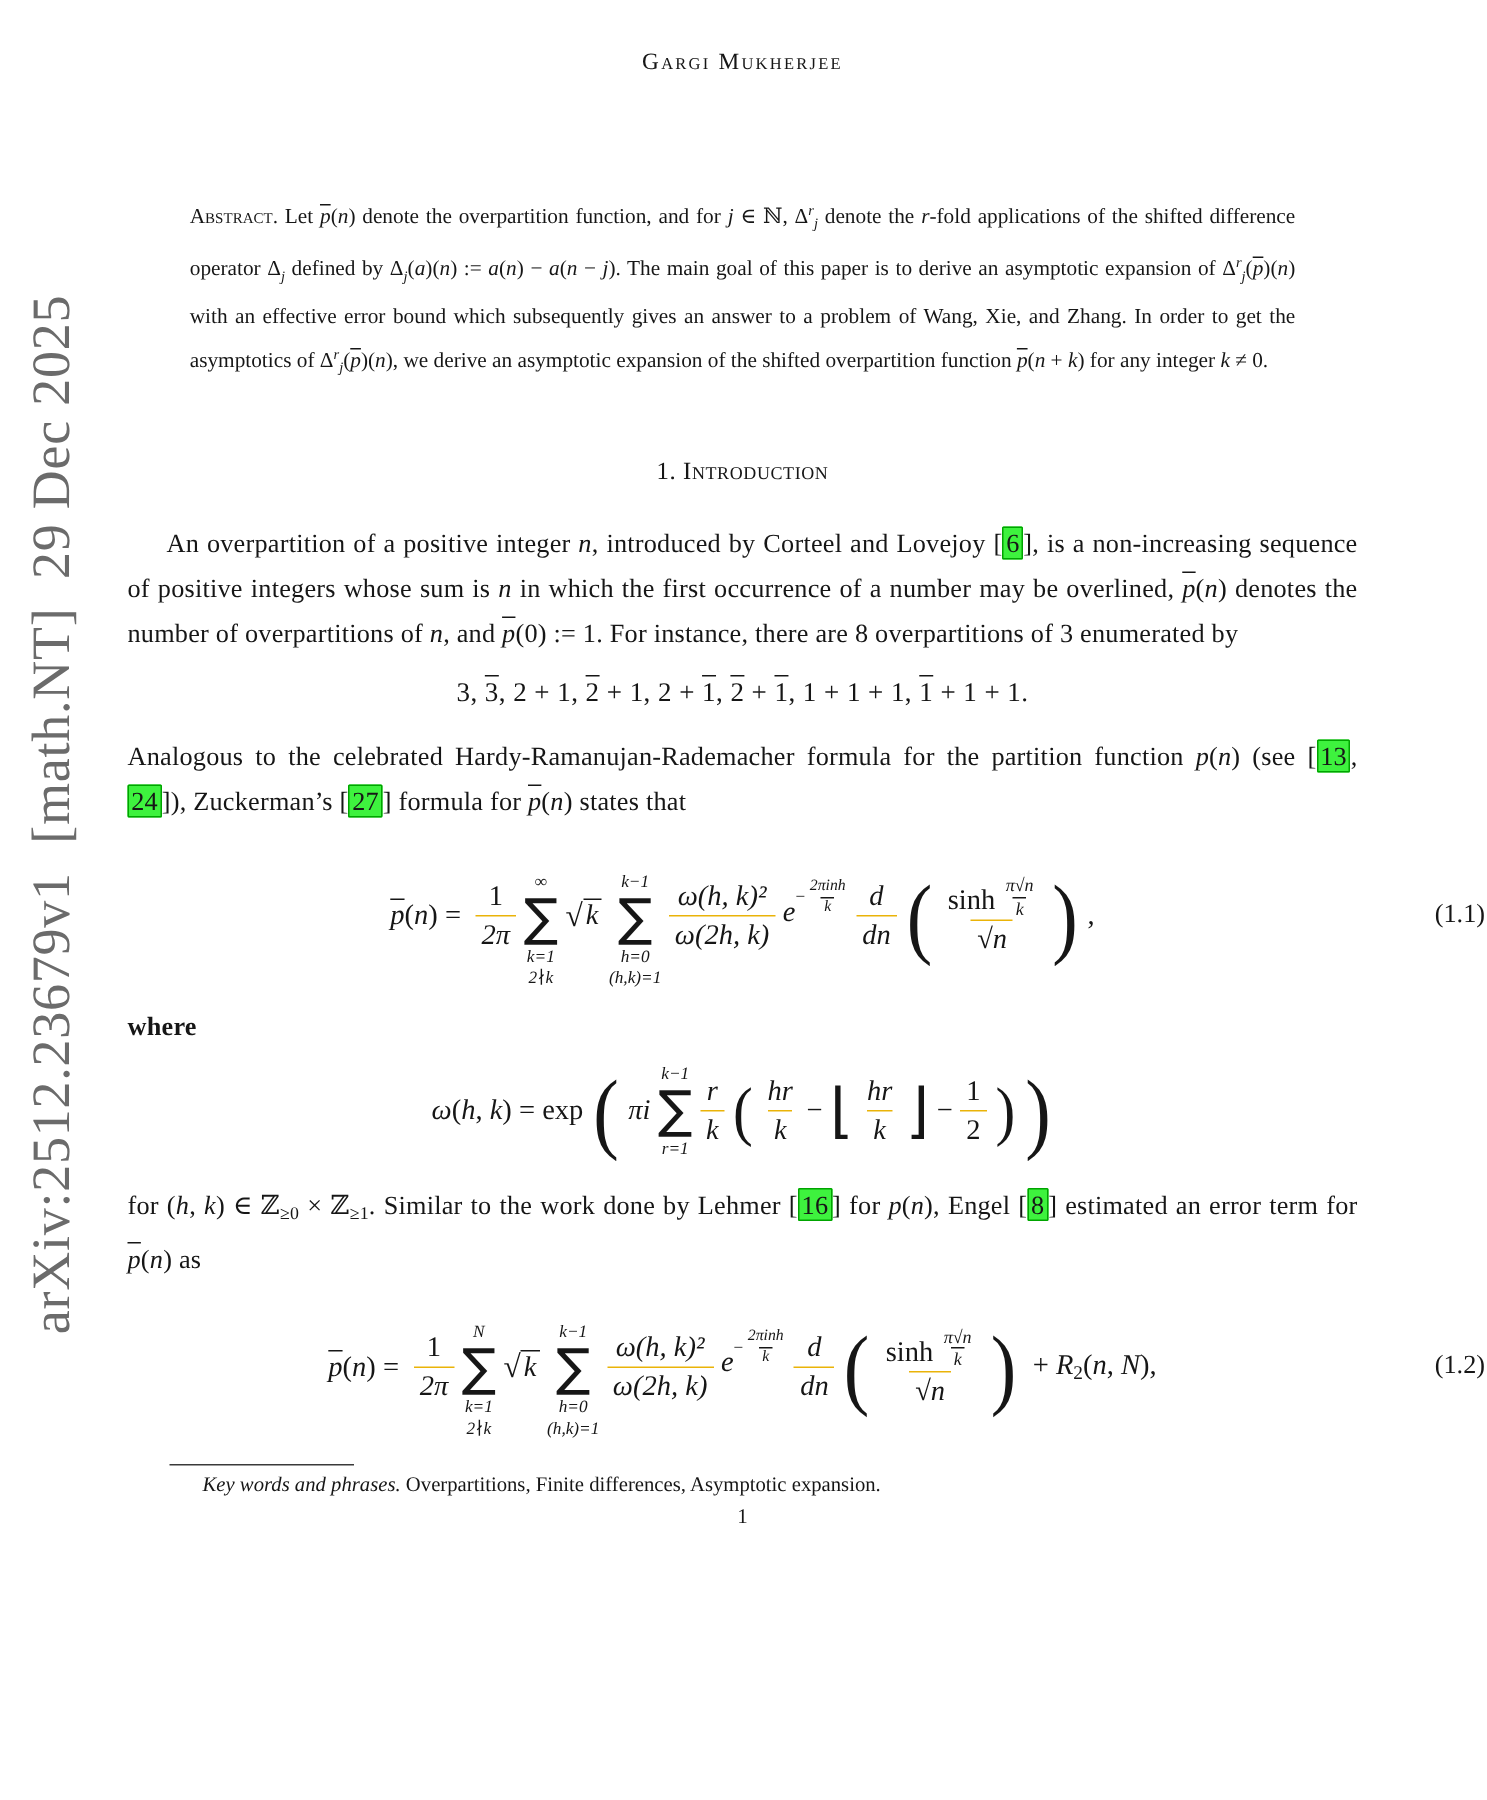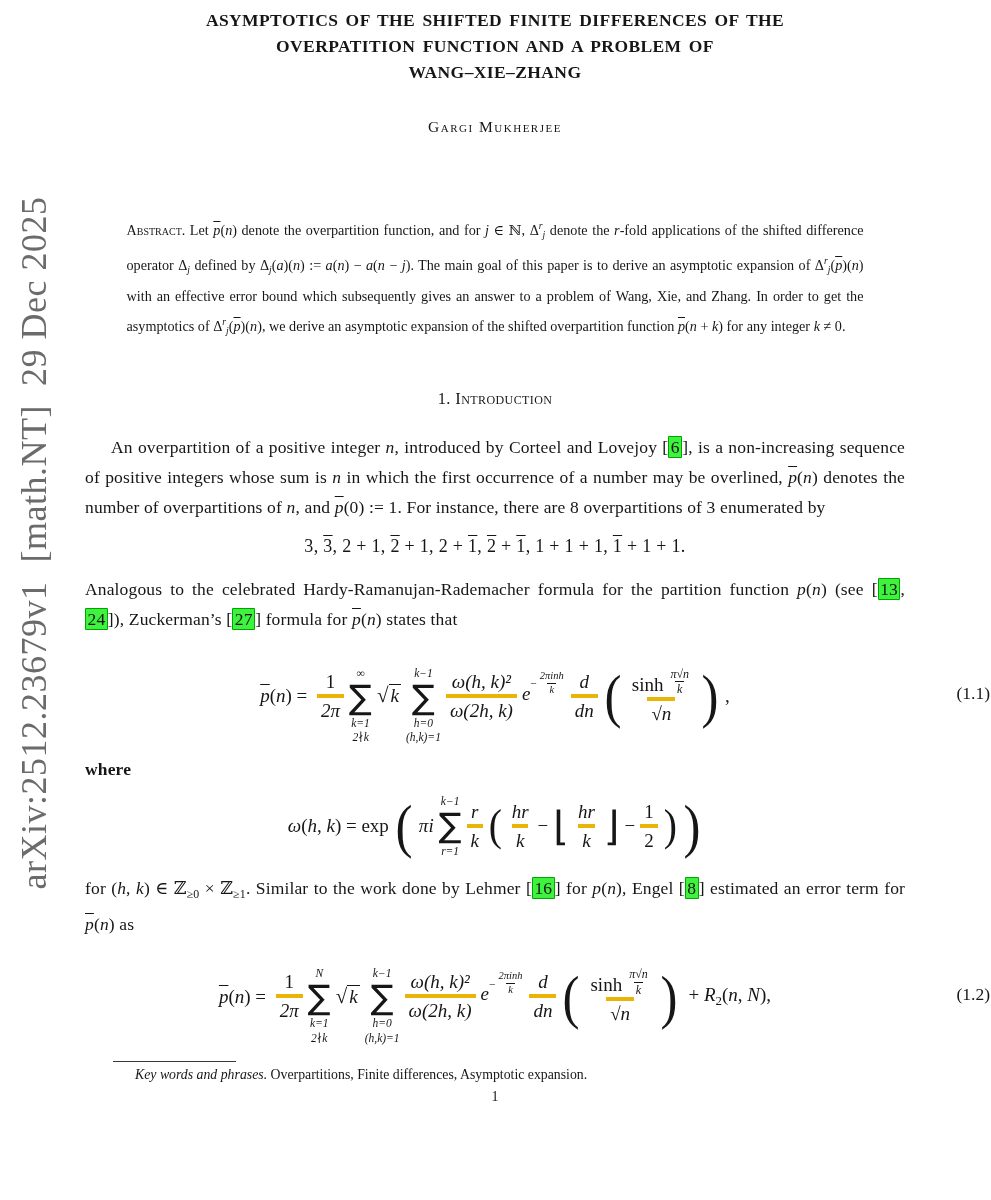--- a/index.html
+++ b/index.html
@@ -31,21 +31,21 @@
   .eqrow{position:relative;display:flex;align-items:center;justify-content:center;gap:5px;font-size:19px;}
   .eq11row{margin-top:6px;min-height:112px;}
   .omegarow{min-height:84px;}
   .eq12row{margin-top:2px;min-height:112px;}
   .eqnum{position:absolute;right:-85px;top:50%;transform:translateY(-60%);font-size:17.5px;}
   .it{font-style:italic;}
   .rm{font-style:normal;}
   .tok{white-space:pre;}
   .frac{display:inline-flex;flex-direction:column;align-items:center;text-align:center;line-height:1.25;}
   .frac>.num{padding:0 4px;}
-  .frac>.den{border-top:4px solid #eab308;padding:1px 4px 0;}
+  .frac>.den{border-top:1px solid #eab308;padding:1px 4px 0;}
   .bigsum{display:inline-flex;flex-direction:column;align-items:center;font-size:11.5px;
         line-height:1.25;font-style:italic;}
   .bigsum .sigma{font-size:34px;line-height:1.05;font-style:normal;
         font-family:"DejaVu Sans","DejaVu Serif",sans-serif;}
   .deep{position:relative;top:9px;}
   .sqrt{display:inline-flex;align-items:flex-start;}
   .sqrt .sign{font-size:21px;line-height:1.1;}
   .sqrt .arg{border-top:1.4px solid #161616;font-style:italic;padding:0 2px;}
   .sfrac{display:inline-flex;flex-direction:column;align-items:center;font-size:12px;
         line-height:1.2;text-align:center;}
@@ -66,25 +66,20 @@
 </style>
 </head>
 <body>
 
 <div class="page">
 
   <div class="arxiv-side">arXiv:2512.23679v1  [math.NT]  29 Dec 2025</div>
 
   <div class="content">
 
-    <h1 class="title">
-      <span>ASYMPTOTICS OF THE SHIFTED FINITE DIFFERENCES OF THE</span><br>
-      <span>OVERPATITION FUNCTION AND A PROBLEM OF</span><br>
-      <span>WANG–XIE–ZHANG</span>
-    </h1>
 
     <div class="author">Gargi Mukherjee</div>
 
     <p class="abstract"><span class="seg-sc">Abstract.</span><span> Let </span><span class="seg-i seg-ov">p</span><span>(</span><span class="seg-i">n</span><span>) denote the overpartition function, and for </span><span class="seg-i">j</span><span> ∈ ℕ, Δ</span><span class="seg-sup seg-i">r</span><span class="seg-sub seg-i">j</span><span> denote the </span><span class="seg-i">r</span><span>-fold applications of the shifted difference operator Δ</span><span class="seg-sub seg-i">j</span><span> defined by Δ</span><span class="seg-sub seg-i">j</span><span>(</span><span class="seg-i">a</span><span>)(</span><span class="seg-i">n</span><span>) := </span><span class="seg-i">a</span><span>(</span><span class="seg-i">n</span><span>) − </span><span class="seg-i">a</span><span>(</span><span class="seg-i">n</span><span> − </span><span class="seg-i">j</span><span>). The main goal of this paper is to derive an asymptotic expansion of Δ</span><span class="seg-sup seg-i">r</span><span class="seg-sub seg-i">j</span><span>(</span><span class="seg-i seg-ov">p</span><span>)(</span><span class="seg-i">n</span><span>) with an effective error bound which subsequently gives an answer to a problem of Wang, Xie, and Zhang. In order to get the asymptotics of Δ</span><span class="seg-sup seg-i">r</span><span class="seg-sub seg-i">j</span><span>(</span><span class="seg-i seg-ov">p</span><span>)(</span><span class="seg-i">n</span><span>), we derive an asymptotic expansion of the shifted overpartition function </span><span class="seg-i seg-ov">p</span><span>(</span><span class="seg-i">n</span><span> + </span><span class="seg-i">k</span><span>) for any integer </span><span class="seg-i">k</span><span> ≠ 0.</span></p>
 
     <div class="sechead"><span>1. </span><span class="seg-sc">Introduction</span></div>
 
     <p class="bodyp p1"><span>An overpartition of a positive integer </span><span class="seg-i">n</span><span>, introduced by Corteel and Lovejoy [</span><span class="seg-cite">6</span><span>], is a non-increasing sequence of positive integers whose sum is </span><span class="seg-i">n</span><span> in which the first occurrence of a number may be overlined, </span><span class="seg-i seg-ov">p</span><span>(</span><span class="seg-i">n</span><span>) denotes the number of overpartitions of </span><span class="seg-i">n</span><span>, and </span><span class="seg-i seg-ov">p</span><span>(0) := 1. For instance, there are 8 overpartitions of 3 enumerated by</span></p>
 
     <div class="disp"><span>3, </span><span class="seg-ov">3</span><span>, 2 + 1, </span><span class="seg-ov">2</span><span> + 1, 2 + </span><span class="seg-ov">1</span><span>, </span><span class="seg-ov">2</span><span> + </span><span class="seg-ov">1</span><span>, 1 + 1 + 1, </span><span class="seg-ov">1</span><span> + 1 + 1.</span></div>

